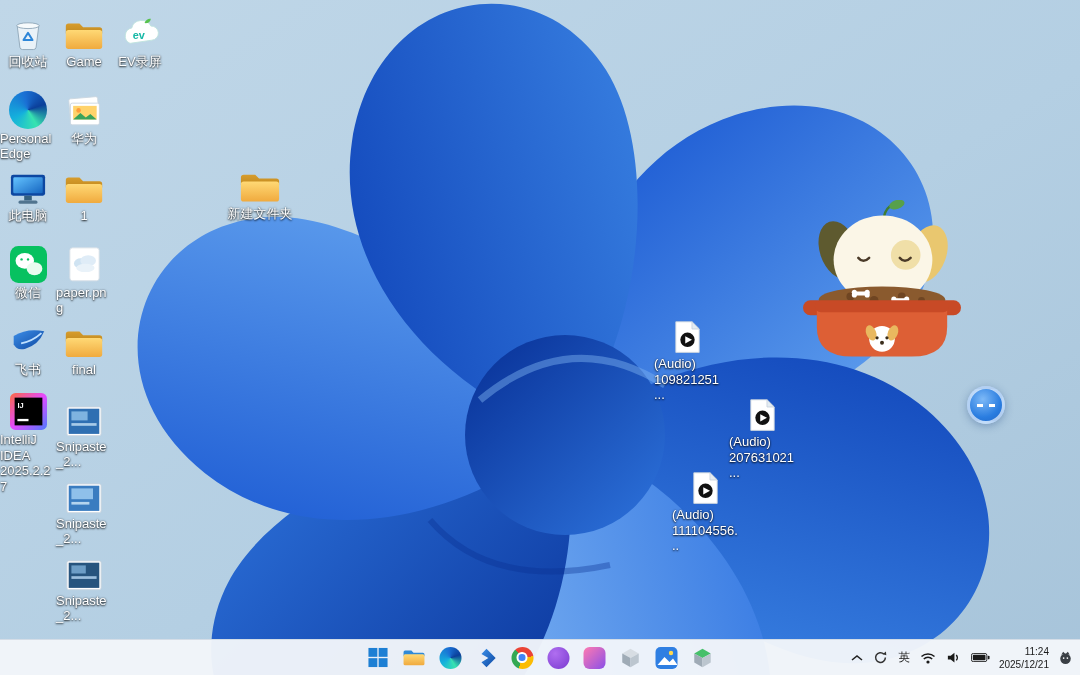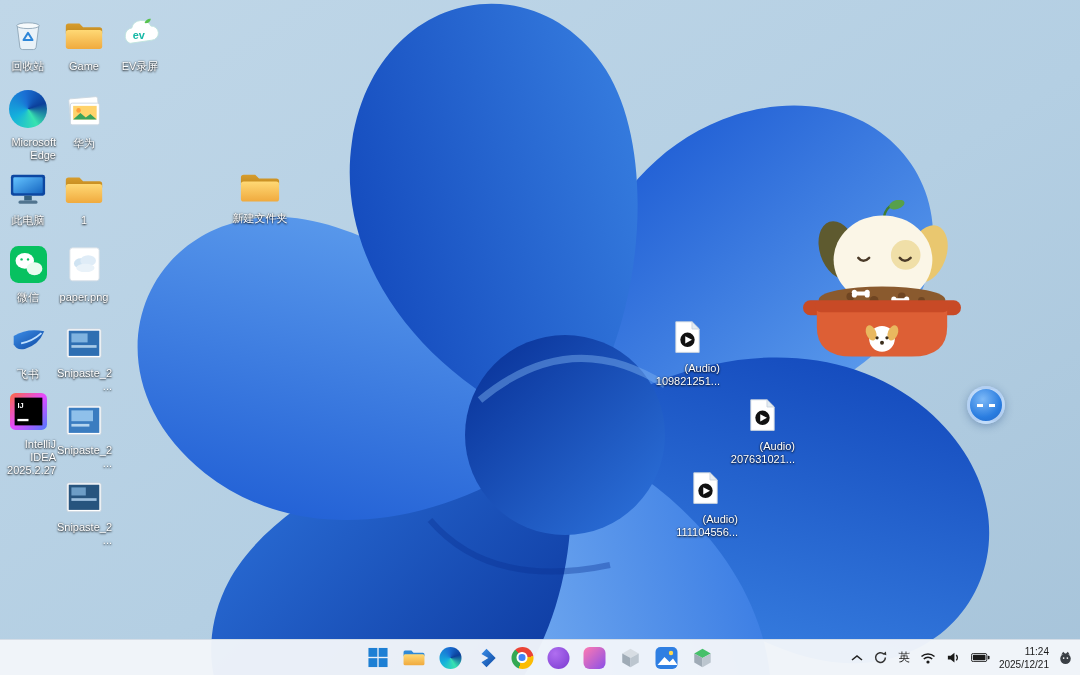--- a/index.html
+++ b/index.html
@@ -3,23 +3,23 @@
 <meta charset="utf-8">
 <style>
   html,body{margin:0;padding:0;background:#222;}
   *{box-sizing:border-box;}
   .stage{position:relative;width:1080px;height:675px;overflow:hidden;
          font-family:"Liberation Sans","DejaVu Sans",sans-serif;}
   .wallpaper{position:absolute;inset:0;}
 
   
   .icon-col{position:absolute;top:8px;display:flex;flex-direction:column;}
-  .dicon{width:56px;height:77px;display:flex;flex-direction:column;align-items:center;gap:8px;cursor:default;}
+  .dicon{width:56px;height:77px;display:flex;flex-direction:column;align-items:center;gap:2px;cursor:default;}
   .ig{height:44px;display:flex;align-items:flex-end;justify-content:center;}
-  .lbl{font-size:11px;color:#fff;text-align:right;line-height:1.2;max-width:66px;
+  .lbl{font-size:13px;color:#fff;text-align:left;line-height:1.2;max-width:66px;
        text-shadow:0 1px 2px rgba(0,0,0,.85),0 0 2px rgba(0,0,0,.5);word-break:break-word;}
   .loose{position:absolute;width:72px;height:auto;}
 
   .edge-circle,.chrome-circle{border-radius:50%;position:relative;}
   .edge-circle{background:conic-gradient(from 150deg,#37e3b0,#14b0dc 25%,#1a6fd4 55%,#0b3f9a 78%,#37e3b0);}
   .edge-circle.big{width:38px;height:38px;}
   .edge-circle.small{width:22px;height:22px;}
   .chrome-circle{background:conic-gradient(from -40deg,#ea4335 0 120deg,#fbbc05 0 240deg,#34a853 0 360deg);}
   .chrome-circle.big{width:38px;height:38px;}
   .chrome-circle.small{width:22px;height:22px;}
@@ -128,21 +128,21 @@
             <ellipse cx="20" cy="13" rx="12.5" ry="3.2" fill="#f6fafc" stroke="#8fa6b8"></ellipse>
             <path d="M20 21 l5 8 h-10 Z" fill="none" stroke="#2e86d8" stroke-width="2.2" stroke-linejoin="round"></path>
           </svg>
       </div>
       <div class="lbl">回收站</div>
     </div>
     <div class="dicon">
       <div class="ig">
           <div class="edge-circle big"></div>
         </div>
-      <div class="lbl">Microsoft Edge</div>
+      <div class="lbl">Personal Edge</div>
     </div>
     <div class="dicon">
       <div class="ig">
         <svg viewBox="0 0 40 36" width="38">
             <rect x="2" y="3" width="36" height="22" rx="2.5" fill="#0d47a1"></rect>
             <rect x="4.5" y="5.5" width="31" height="17" rx="1.5" fill="url(#gScreen)"></rect>
             <rect x="16" y="25" width="8" height="5" fill="#35607f"></rect>
             <rect x="10" y="30" width="20" height="3.5" rx="1.7" fill="#51748f"></rect>
           </svg>
       </div>
@@ -216,20 +216,29 @@
     <div class="dicon">
       <div class="ig">
         <svg viewBox="0 0 36 40" width="33">
             <rect x="2" y="2" width="32" height="36" rx="3" fill="#fff" stroke="#d5dee6"></rect>
             <ellipse cx="14" cy="19" rx="7.5" ry="5.5" fill="#cfe3f2"></ellipse>
             <ellipse cx="22" cy="16" rx="8.5" ry="6" fill="#dfecf7"></ellipse>
             <ellipse cx="19" cy="24" rx="10" ry="4.5" fill="#e9f2f9"></ellipse>
           </svg>
       </div>
       <div class="lbl">paper.png</div>
+    </div>
+    <div class="dicon">
+      <div class="ig">
+        <svg viewBox="0 0 44 36" width="40">
+            <path d="M2 8 q0-3 3-3 h12 l4 4 h18 q3 0 3 3 v4 H2 Z" fill="url(#gFoldB)"></path>
+            <rect x="2" y="12" width="40" height="21" rx="3" fill="url(#gFoldF)"></rect>
+          </svg>
+      </div>
+      <div class="lbl">final</div>
     </div>
     <div class="dicon">
       <div class="ig">
         <svg viewBox="0 0 40 34" width="36">
             <rect x="1" y="1" width="38" height="32" rx="2" fill="#fff" stroke="#c8d4de"></rect>
             <rect x="3" y="3" width="34" height="28" fill="#2f6fb2"></rect>
             <rect x="6" y="6" width="18" height="10" fill="#7fb3e0"></rect>
             <rect x="6" y="19" width="28" height="3" fill="#a8cbe8"></rect>
           </svg>
       </div>

